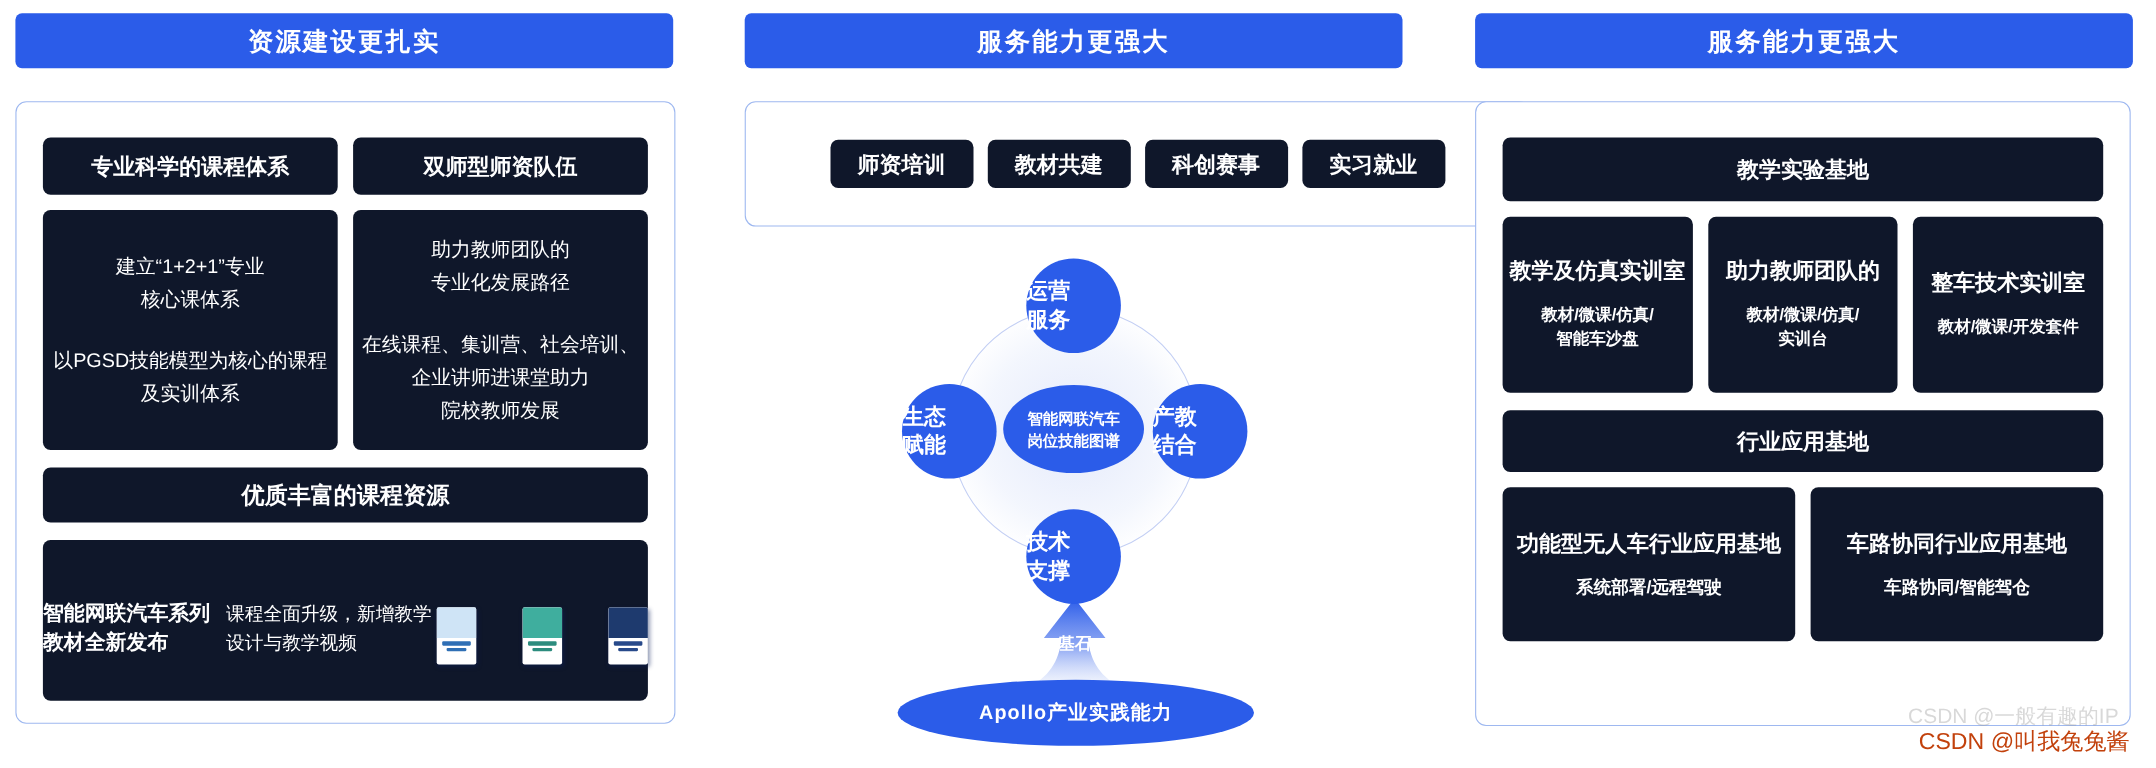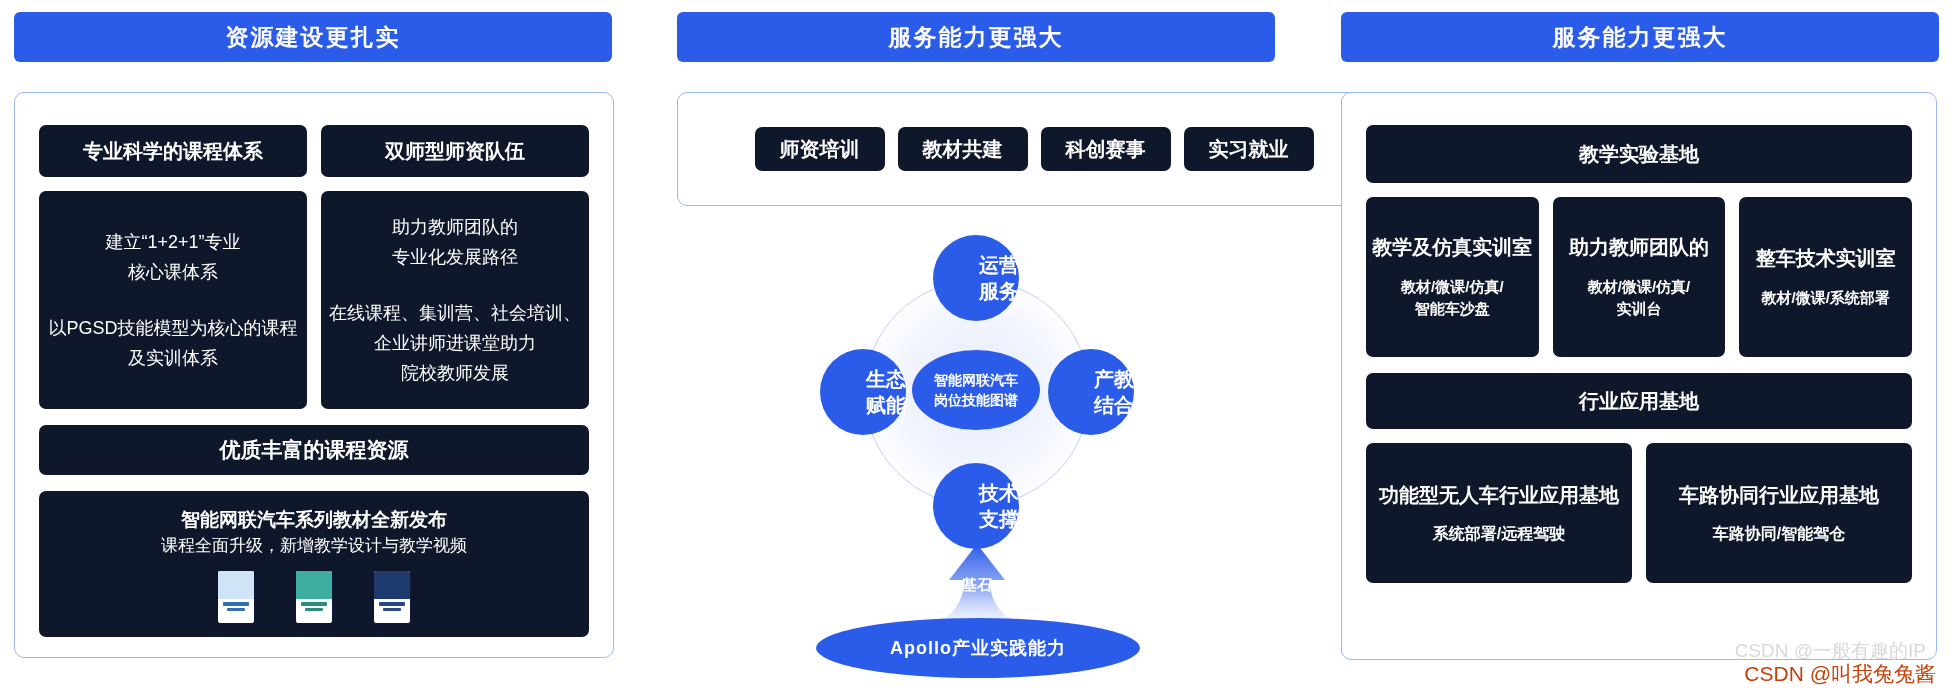--- a/index.html
+++ b/index.html
@@ -25,21 +25,21 @@
   
   .row-headers{display:flex;gap:14px;}
   .hbox{flex:1;height:52px;display:flex;align-items:center;justify-content:center;
         font-size:20px;font-weight:bold;}
   .row-content{display:flex;gap:14px;margin-top:14px;align-items:center;}
   .cbox{flex:1;height:218px;display:flex;flex-direction:column;align-items:center;justify-content:center;
         font-size:18px;line-height:30px;text-align:center;}
   .cbox .gap{margin-top:26px;}
   .fullbox{margin-top:16px;height:50px;display:flex;align-items:center;justify-content:center;
         font-size:21px;font-weight:bold;}
-  .materialbox{margin-top:16px;height:146px;display:flex;flex-direction:column;align-items:center;
+  .materialbox{margin-top:16px;height:146px;display:flex;flex-direction:row;align-items:center;
         padding-top:16px;}
   .materialbox .t1{font-size:19px;font-weight:bold;line-height:26px;}
   .materialbox .t2{font-size:17px;line-height:26px;}
   .books{display:flex;gap:42px;margin-top:12px;}
   .book{width:36px;height:52px;background:#fff;border-radius:2px;overflow:hidden;
         box-shadow:1px 2px 4px rgba(10,30,90,.45);display:flex;flex-direction:column;}
   .book .cover{height:28px;}
   .book .line1{height:4px;margin:3px 5px 0 5px;border-radius:1px;}
   .book .line2{height:3px;margin:2px 9px 0 9px;border-radius:1px;}
   .book1 .cover{background:#cfe4f6;}
@@ -51,21 +51,21 @@
   
   .services{display:flex;gap:13px;justify-content:center;margin-top:34px;}
   .sbox{width:130px;height:44px;display:flex;align-items:center;justify-content:center;
         font-size:20px;font-weight:bold;}
   .diagram{position:absolute;left:677px;top:206px;width:598px;height:490px;}
   .ring{position:absolute;left:187px;top:74px;width:224px;height:224px;border-radius:50%;
         border:1px solid #C3CFF4;
         background:radial-gradient(circle at 50% 50%, rgba(206,216,248,0.55) 0%, rgba(224,232,251,0.38) 52%, rgba(255,255,255,0) 74%);
         z-index:1;}
   .circle{position:absolute;width:86px;height:86px;border-radius:50%;background:#2B5CE9;color:#fff;
-        display:flex;flex-direction:column;align-items:flex-end;justify-content:center;
+        display:flex;flex-direction:column;align-items:flex-start;justify-content:center;
         font-size:20px;font-weight:bold;line-height:26px;z-index:2;}
   .c-top{left:256px;top:29px;}
   .c-left{left:143px;top:143px;}
   .c-right{left:371px;top:143px;}
   .c-bottom{left:256px;top:257px;}
   .center-ellipse{position:absolute;left:235px;top:144px;width:128px;height:80px;border-radius:50%;
         background:#2B5CE9;color:#fff;display:flex;flex-direction:column;align-items:center;justify-content:center;
         font-size:14px;font-weight:bold;line-height:20px;z-index:3;}
   .arrow-svg{position:absolute;left:230px;top:336px;z-index:1;}
   .arrow-label{position:absolute;left:234px;top:370px;width:132px;text-align:center;color:#fff;
@@ -215,21 +215,21 @@
       <div class="bluebox labbox">
         <div class="lt">助力教师团队的</div>
         <div class="ls">
           <div>教材/微课/仿真/</div>
           <div>实训台</div>
         </div>
       </div>
       <div class="bluebox labbox">
         <div class="lt">整车技术实训室</div>
         <div class="ls">
-          <div>教材/微课/系统部署</div>
+          <div>教材/微课/开发套件</div>
         </div>
       </div>
     </div>
 
     <div class="bluebox r-full2">行业应用基地</div>
 
     <div class="r-apps">
       <div class="bluebox appbox">
         <div class="at">功能型无人车行业应用基地</div>
         <div class="as">系统部署/远程驾驶</div>

